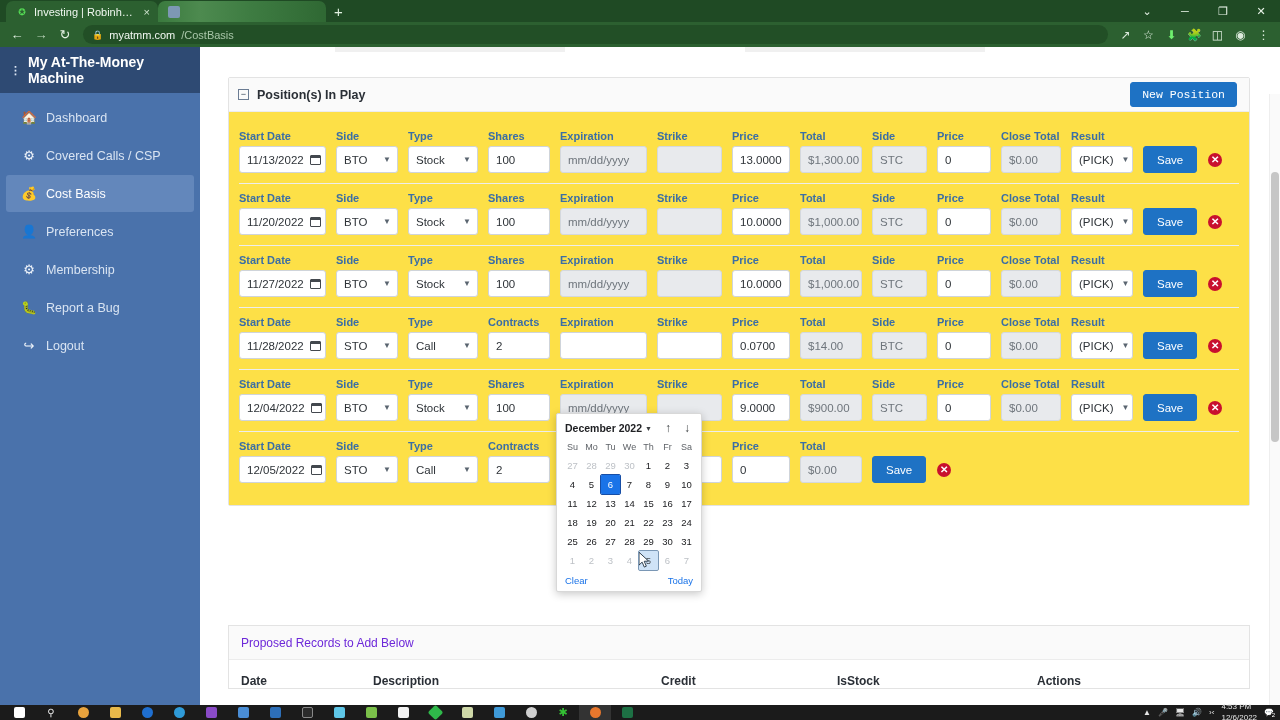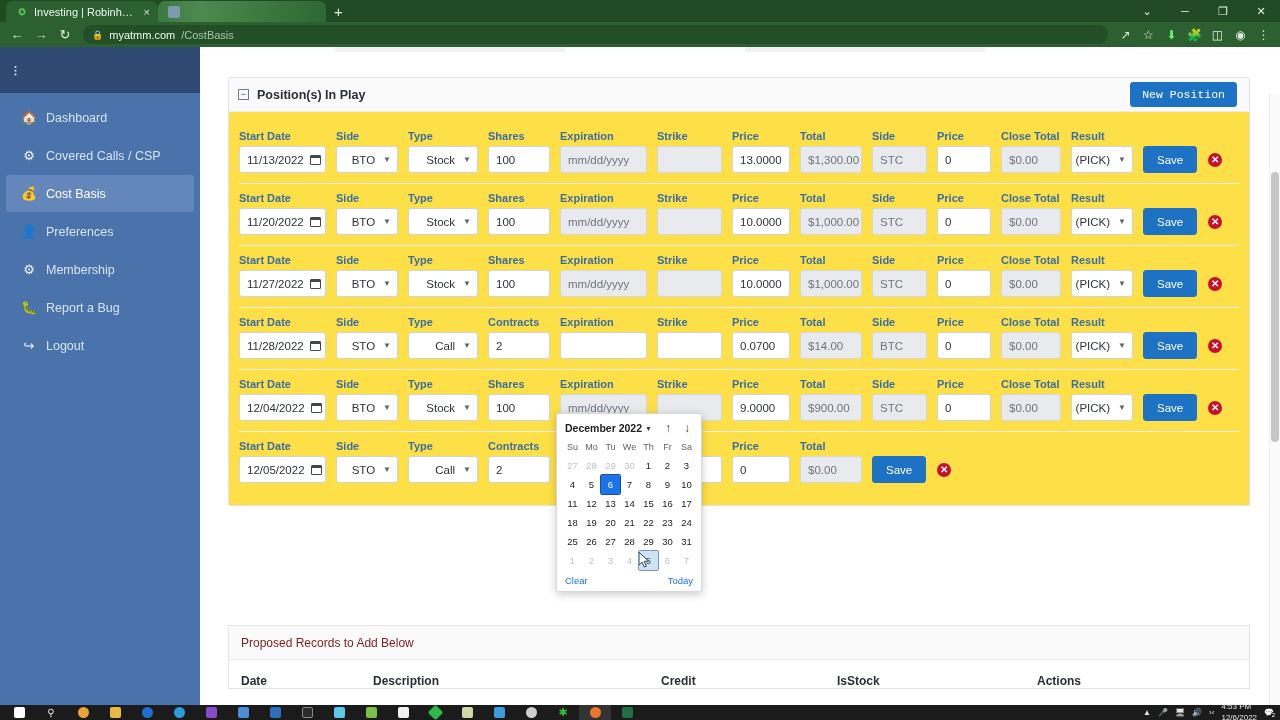--- a/index.html
+++ b/index.html
@@ -141,21 +141,21 @@
     line-height: 13px; white-space: nowrap;
   }
   .fctl {
     height: 27px; border: 1px solid #cfd4da; border-radius: 3px;
     background: #fff; font-size: 11.5px; color: #2e3338;
     display: flex; align-items: center; padding: 0 7px;
     font-family: "Liberation Sans", sans-serif;
   }
   .fctl.disabled { background: #e8eaed; color: #6e757c; border-color:#d4d8dd; }
   .fctl.placeholder { color: #6e757c; }
-  .fctl.sel { justify-content: flex-end; padding-right: 6px; cursor: pointer; }
+  .fctl.sel { justify-content: space-between; padding-right: 6px; cursor: pointer; }
   .caret { font-size: 8px; color: #5a6570; margin-left: 8px; }
   .datectl { justify-content: space-between; cursor: text; }
   .cal-glyph {
     width: 11px; height: 10px; border: 1.4px solid #43484e; border-radius: 1px;
     position: relative; flex: none; margin-left: 6px;
   }
   .cal-glyph:before {
     content:''; position:absolute; top:-0.5px; left:0; right:0; height: 2.5px; background:#43484e;
   }
   .fctl.active-date {
@@ -235,21 +235,21 @@
   }
 
   
   .card2 {
     position: absolute; left: 28px; top: 578px; width: 1022px;
     border: 1px solid #e3e3e3; background: #fff;
   }
   .card2-head {
     height: 34px; background: #fafafa; border-bottom: 1px solid #ececec;
     display:flex; align-items:center; padding: 0 12px;
-    font-size: 12px; color: #7f1d1d;
+    font-size: 12px; color: #6d28d9;
   }
   .tbl-head {
     display: flex; padding: 14px 12px 0 12px; font-size: 12px;
     font-weight: bold; color: #2a2f36;
   }
   .th-date { width: 132px; }
   .th-desc { width: 288px; }
   .th-credit { width: 176px; }
   .th-isstock { width: 200px; }
   .th-actions { width: 120px; }
@@ -328,20 +328,21 @@
     <div class="tbicon">◫</div>
     <div class="tbicon">◉</div>
     <div class="tbicon">⋮</div>
   </div>
 
   <div class="viewport">
 
     <div class="sidebar">
       <div class="brand">
         <span class="brand-grip">⋮</span>
+        <span>My At-The-Money Machine</span>
       </div>
       <div class="navlist">
         <div class="navitem">
           <span class="nav-ico">🏠</span>
           <span>Dashboard</span>
         </div>
         <div class="navitem">
           <span class="nav-ico">⚙</span>
           <span>Covered Calls / CSP</span>
         </div>

